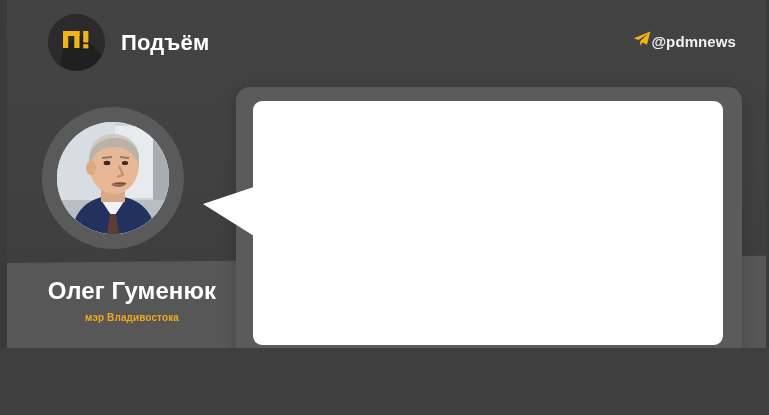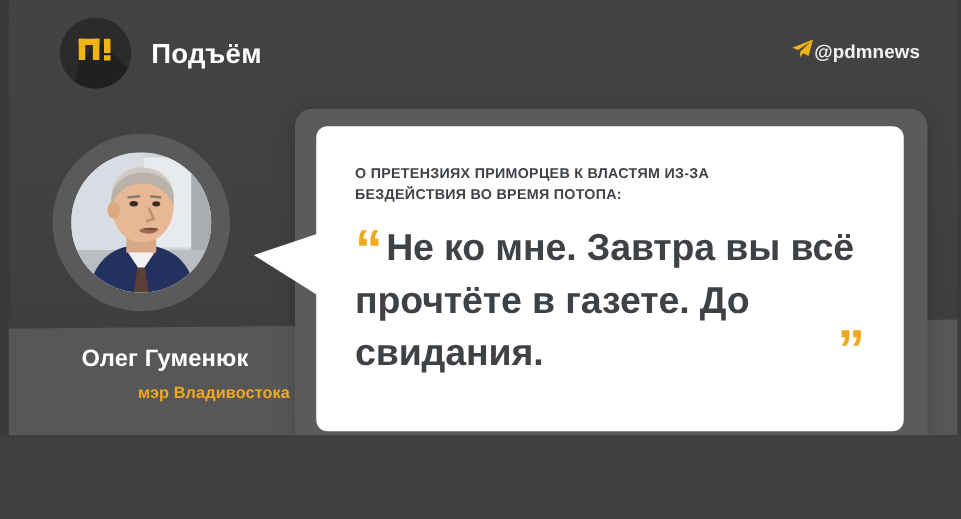--- a/index.html
+++ b/index.html
@@ -190,34 +190,33 @@
 
   
   .person {
     position: absolute;
     left: 32px; top: 277px;
     width: 200px;
     text-align: center;
   }
   .person-name {
     color: #ffffff;
-    font-size: 19px;
+    font-size: 24px;
     font-weight: bold;
     letter-spacing: 0.1px;
     margin: 0 0 7px 0;
     white-space: nowrap;
   }
   .person-role {
     color: #f0a81c;
-    font-size: 13px;
+    font-size: 10px;
     font-weight: bold;
     letter-spacing: 0.1px;
     margin: 0;
     white-space: nowrap;
-    text-align: right;
   }
 </style>
 </head>
 <body>
 
 <div class="canvas">
 
   <div class="bg-base"></div>
   <div class="bg-upper"></div>
   <div class="bg-lower"></div>
@@ -263,27 +262,20 @@
   <div class="card-outer"></div>
 
   <div class="bubble-tail">
     <svg width="56" height="66" viewBox="0 0 56 66" aria-hidden="true">
       <path d="M56 0 L2 18 L56 52 Z" fill="#ffffff"></path>
     </svg>
   </div>
 
   <div class="card-white"></div>
 
-  <div class="quote-pad">
-    <p class="kicker">О ПРЕТЕНЗИЯХ ПРИМОРЦЕВ К ВЛАСТЯМ ИЗ-ЗА БЕЗДЕЙСТВИЯ ВО ВРЕМЯ ПОТОПА:</p>
-    <p class="quote-body">
-      <span class="qmark qmark-open">“</span><span>Не ко мне. Завтра вы всё прочтёте в газете. До свидания.</span>
-      <span class="qmark qmark-close">”</span>
-    </p>
-  </div>
 
   <div class="avatar-wrap">
     <div class="avatar-photo">
       <svg width="112" height="112" viewBox="0 0 112 112" aria-hidden="true">
         <rect width="112" height="112" fill="#cfd4d9"></rect>
         <rect x="0" y="0" width="58" height="78" fill="#d7dde2"></rect>
         <rect x="58" y="4" width="42" height="72" fill="#e7ebee"></rect>
         <rect x="96" y="0" width="16" height="112" fill="#a8adb2"></rect>
         <rect x="0" y="78" width="112" height="34" fill="#b9bec3"></rect>
 

